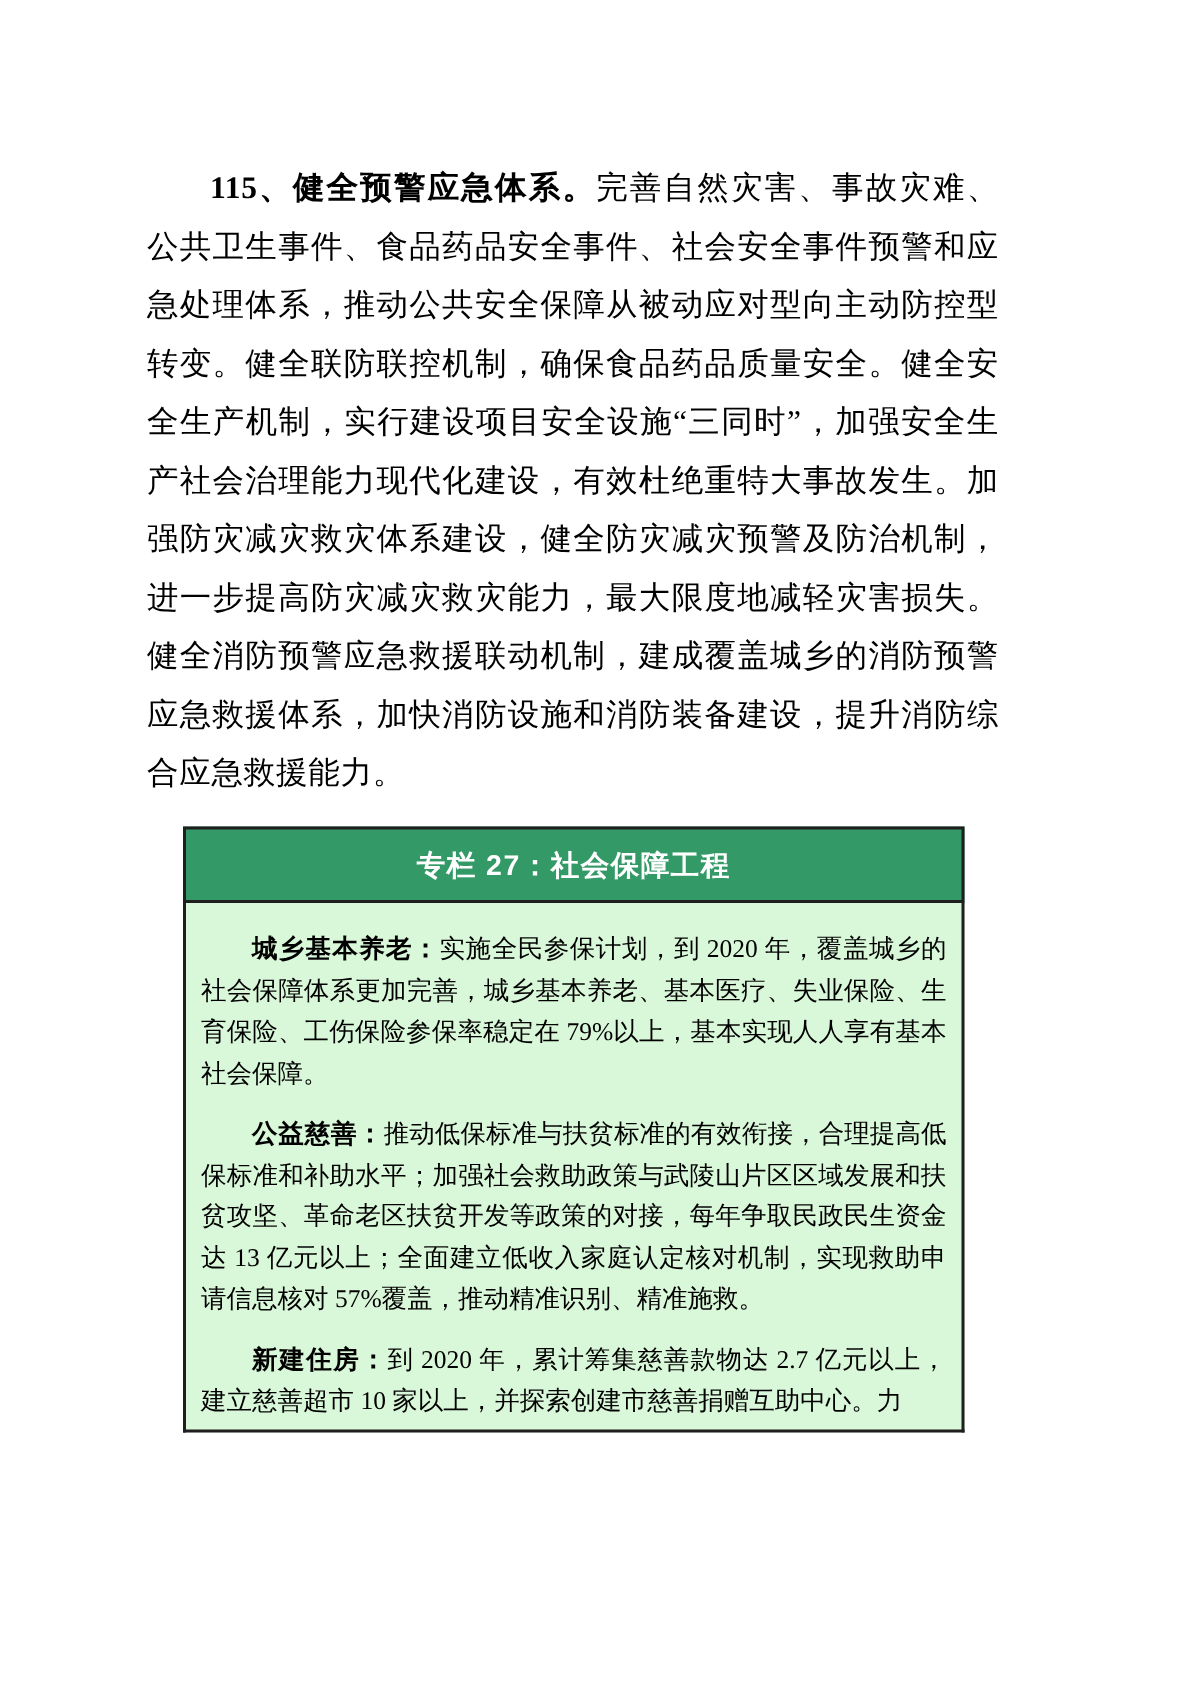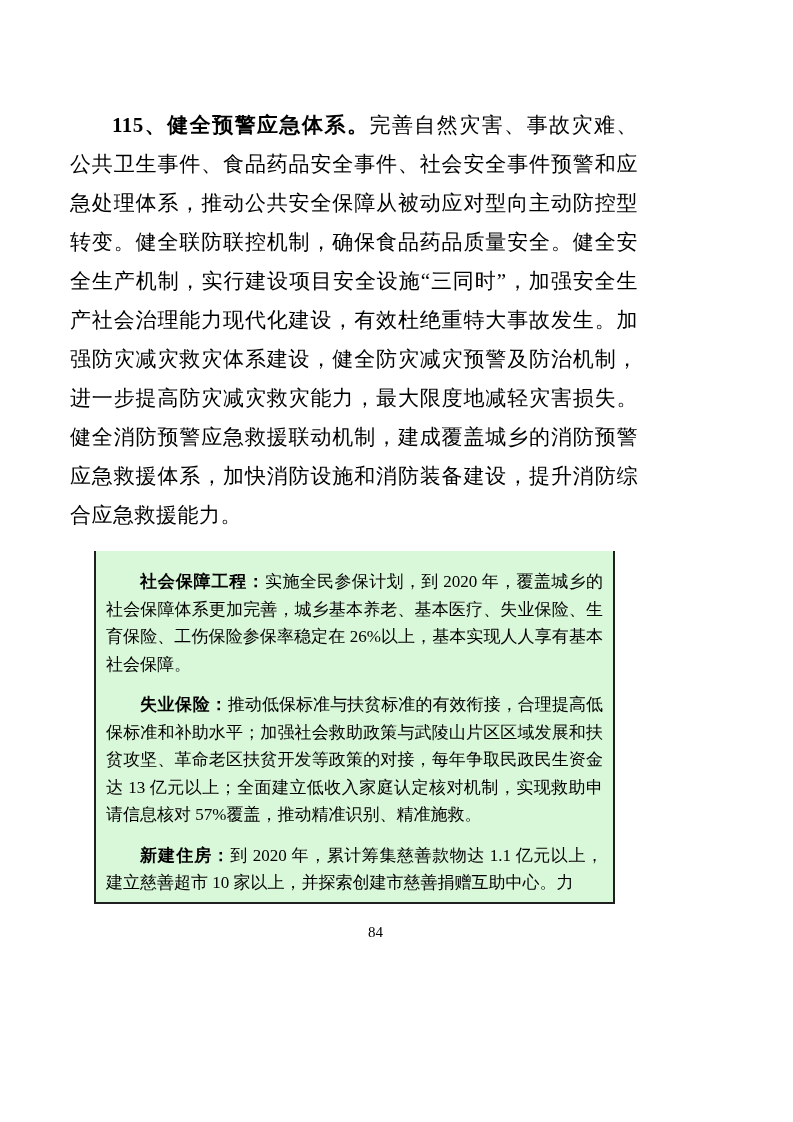--- a/index.html
+++ b/index.html
@@ -12,21 +12,21 @@
       height: 1122px;
       position: relative;
       font-family: "Liberation Serif", "DejaVu Serif", serif;
       color: #000000;
       overflow: hidden;
     }
     .page {
       box-sizing: border-box;
       width: 793px;
       height: 1122px;
-      padding: 106px 112px 0 70px;
+      padding: 106px 112px 0 98px;
     }
     .main-para {
       margin: 0;
       width: 568px;
       font-size: 21px;
       line-height: 39px;
       text-align: justify;
       text-justify: inter-character;
       text-indent: 2em;
       letter-spacing: 0.5px;
@@ -79,25 +79,27 @@
     }
   </style>
 </head>
 <body>
 
 <div class="page">
 
   <p class="main-para"><span class="lead">115、健全预警应急体系。</span><span>完善自然灾害、事故灾难、公共卫生事件、食品药品安全事件、社会安全事件预警和应急处理体系，推动公共安全保障从被动应对型向主动防控型转变。健全联防联控机制，确保食品药品质量安全。健全安全生产机制，实行建设项目安全设施“三同时”，加强安全生产社会治理能力现代化建设，有效杜绝重特大事故发生。加强防灾减灾救灾体系建设，健全防灾减灾预警及防治机制，进一步提高防灾减灾救灾能力，最大限度地减轻灾害损失。健全消防预警应急救援联动机制，建成覆盖城乡的消防预警应急救援体系，加快消防设施和消防装备建设，提升消防综合应急救援能力。</span></p>
 
   <div class="feature-box">
+    <div class="box-header" style="background: rgb(51, 153, 102); color: rgb(255, 255, 255);">
+      <span>专栏 27：社会保障工程</span>
+    </div>
     <div class="box-body" style="background: rgb(217, 247, 217);">
-      <p class="box-para"><span class="lead">社会保障工程：</span><span>实施全民参保计划，到 2020 年，覆盖城乡的社会保障体系更加完善，城乡基本养老、基本医疗、失业保险、生育保险、工伤保险参保率稳定在 26%以上，基本实现人人享有基本社会保障。</span></p>
+      <p class="box-para"><span class="lead">城乡基本养老：</span><span>实施全民参保计划，到 2020 年，覆盖城乡的社会保障体系更加完善，城乡基本养老、基本医疗、失业保险、生育保险、工伤保险参保率稳定在 79%以上，基本实现人人享有基本社会保障。</span></p>
 
-      <p class="box-para"><span class="lead">失业保险：</span><span>推动低保标准与扶贫标准的有效衔接，合理提高低保标准和补助水平；加强社会救助政策与武陵山片区区域发展和扶贫攻坚、革命老区扶贫开发等政策的对接，每年争取民政民生资金达 13 亿元以上；全面建立低收入家庭认定核对机制，实现救助申请信息核对 57%覆盖，推动精准识别、精准施救。</span></p>
+      <p class="box-para"><span class="lead">公益慈善：</span><span>推动低保标准与扶贫标准的有效衔接，合理提高低保标准和补助水平；加强社会救助政策与武陵山片区区域发展和扶贫攻坚、革命老区扶贫开发等政策的对接，每年争取民政民生资金达 13 亿元以上；全面建立低收入家庭认定核对机制，实现救助申请信息核对 57%覆盖，推动精准识别、精准施救。</span></p>
 
 
-      <p class="box-para"><span class="lead">新建住房：</span><span>到 2020 年，累计筹集慈善款物达 1.1 亿元以上，建立慈善超市 10 家以上，并探索创建市慈善捐赠互助中心。力</span></p>
+      <p class="box-para"><span class="lead">新建住房：</span><span>到 2020 年，累计筹集慈善款物达 2.7 亿元以上，建立慈善超市 10 家以上，并探索创建市慈善捐赠互助中心。力</span></p>
     </div>
   </div>
 
-  <div class="page-number">84</div>
 
 </div>
 
 </body></html>

